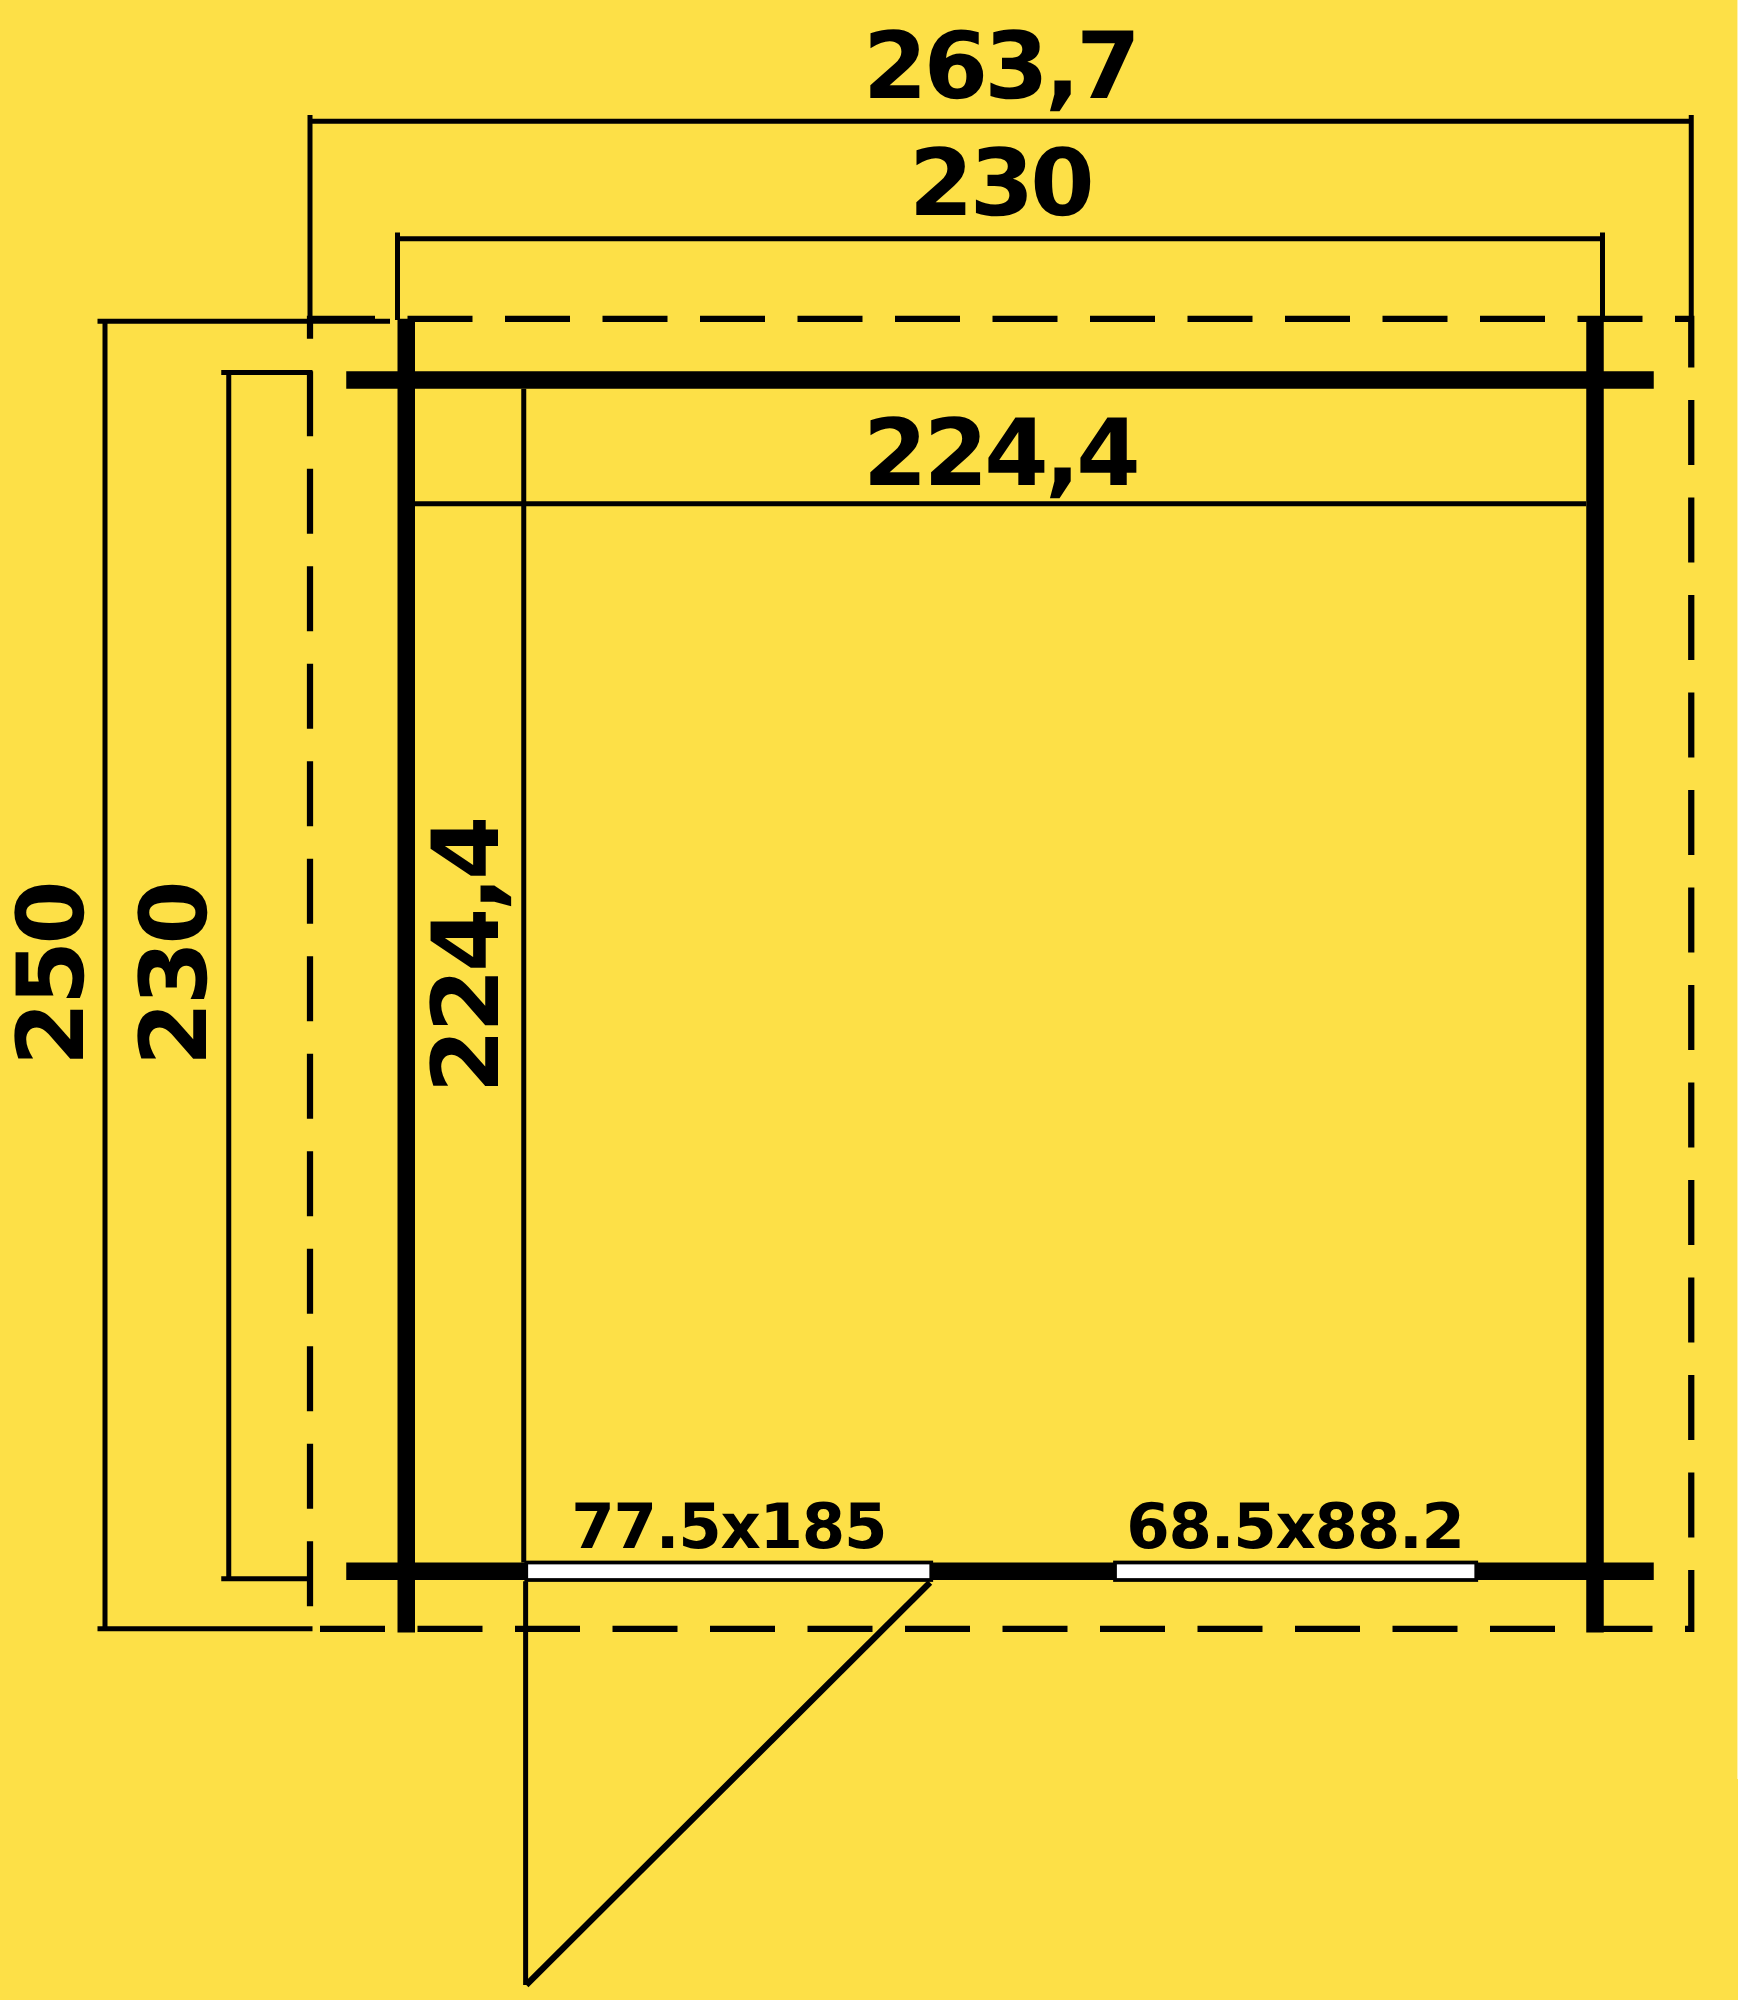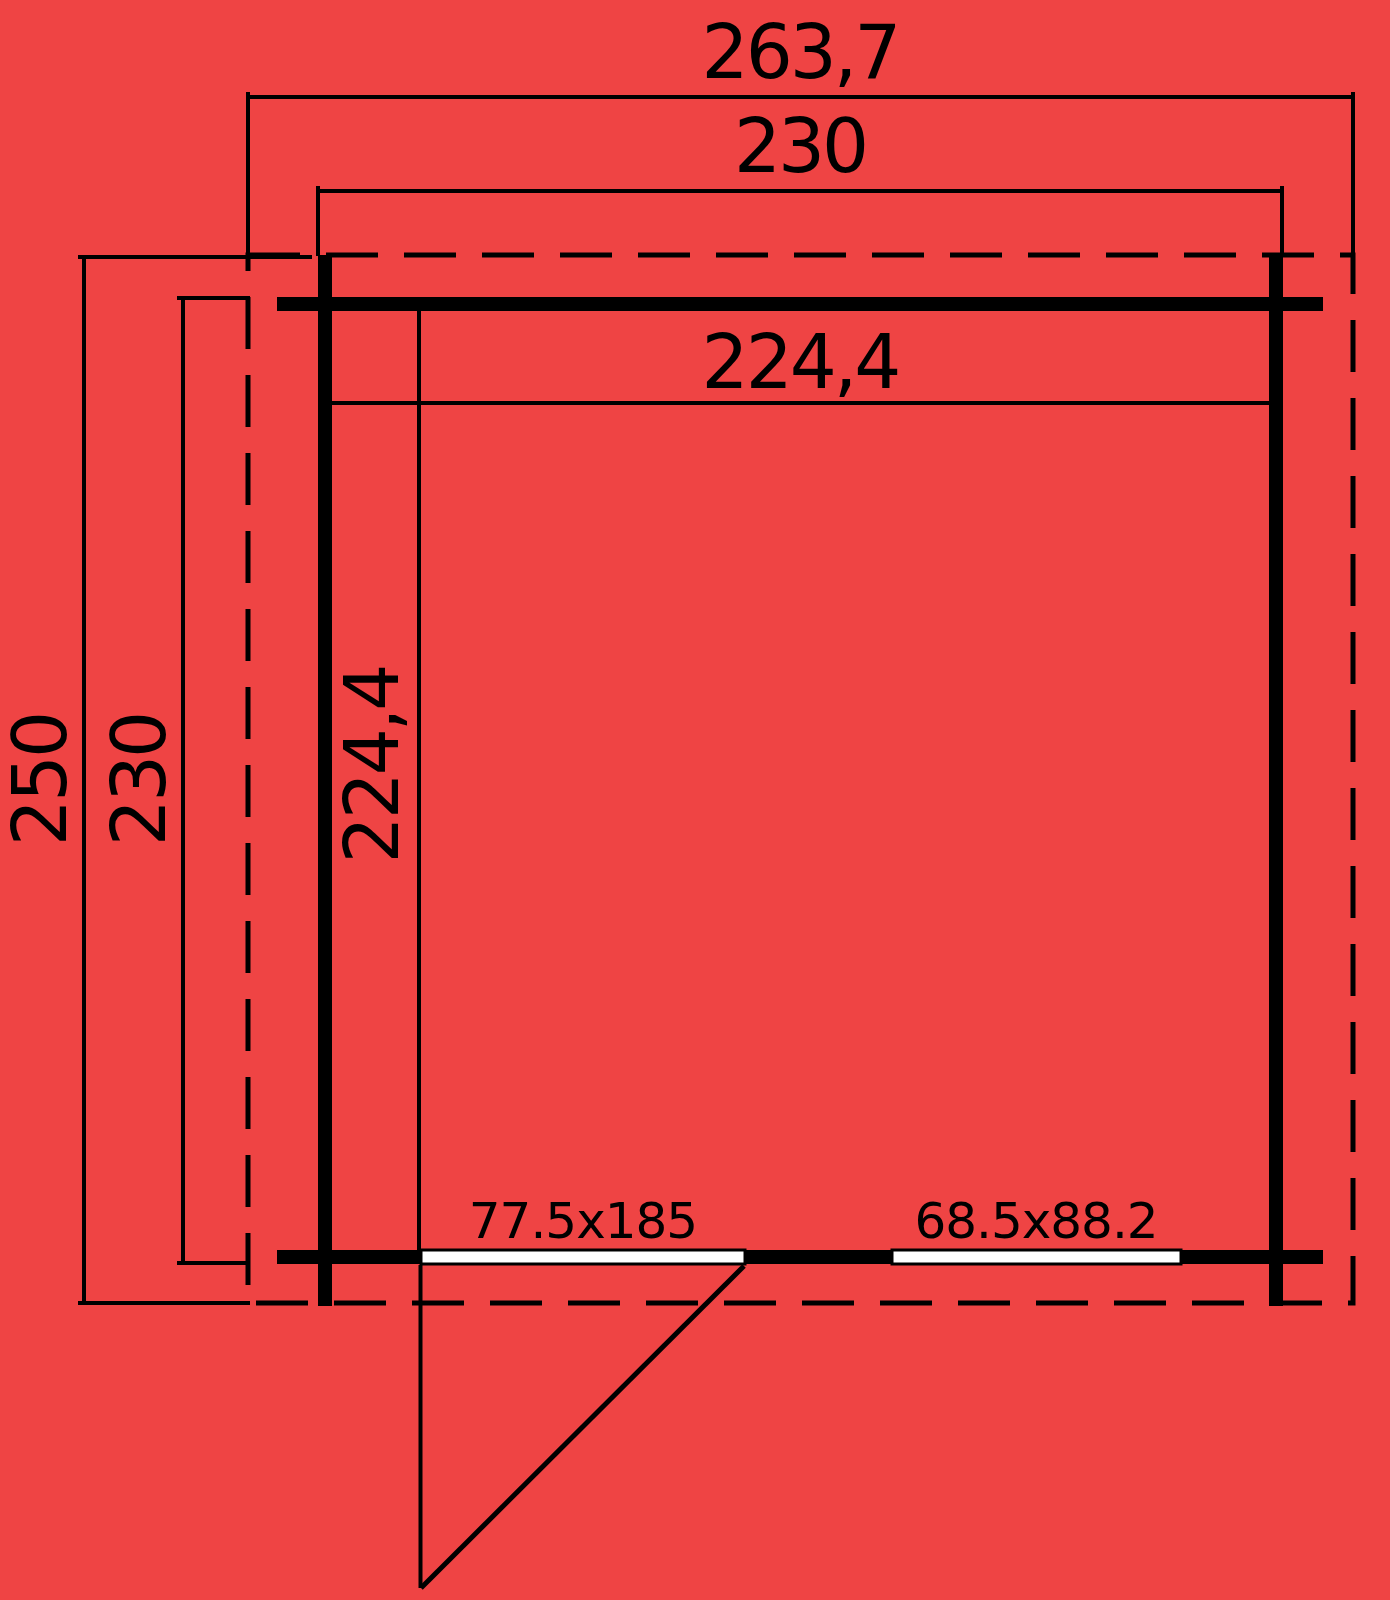--- a/index.html
+++ b/index.html
@@ -4,22 +4,23 @@
 <style>
   html, body {
     margin: 0;
     padding: 0;
     background: #ffffff;
   }
   .canvas {
     position: relative;
     width: 1390px;
     height: 1600px;
-    background: #ef4444;
+    background: #fde047;
     font-family: "DejaVu Sans", "Liberation Sans", sans-serif;
+    font-weight: bold;
   }
   svg { display: block; }
   .dim-label {
     font-family: "DejaVu Sans", "Liberation Sans", sans-serif;
     font-size: 74px;
     letter-spacing: -3px;
     fill: #000000;
   }
   .opening-label {
     font-family: "DejaVu Sans", "Liberation Sans", sans-serif;

